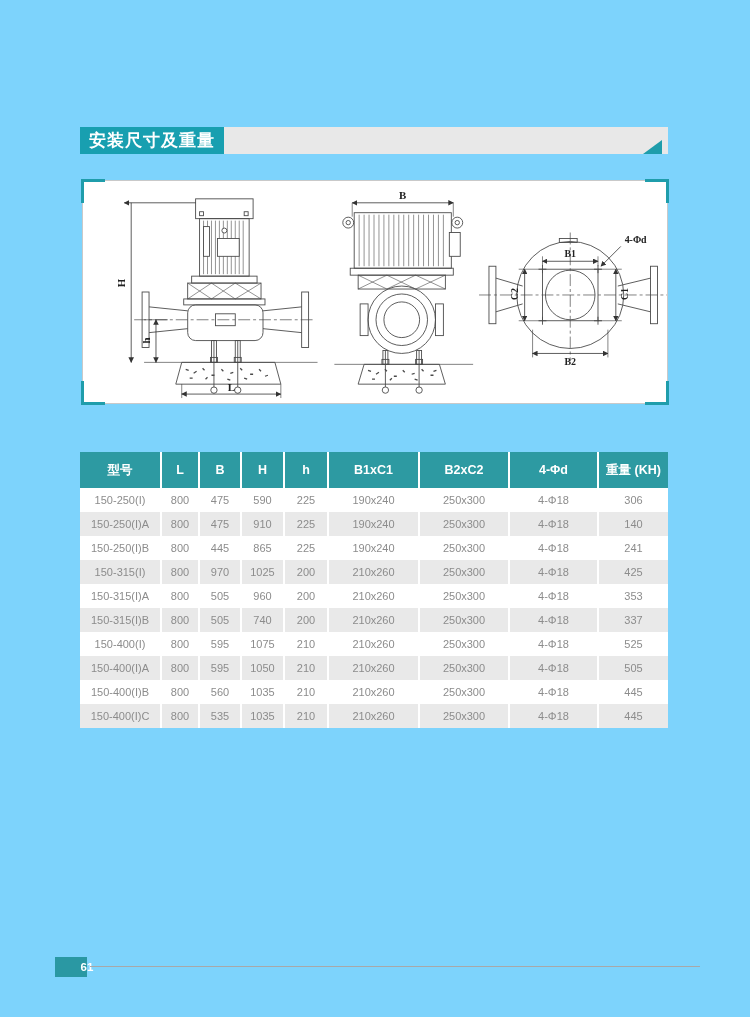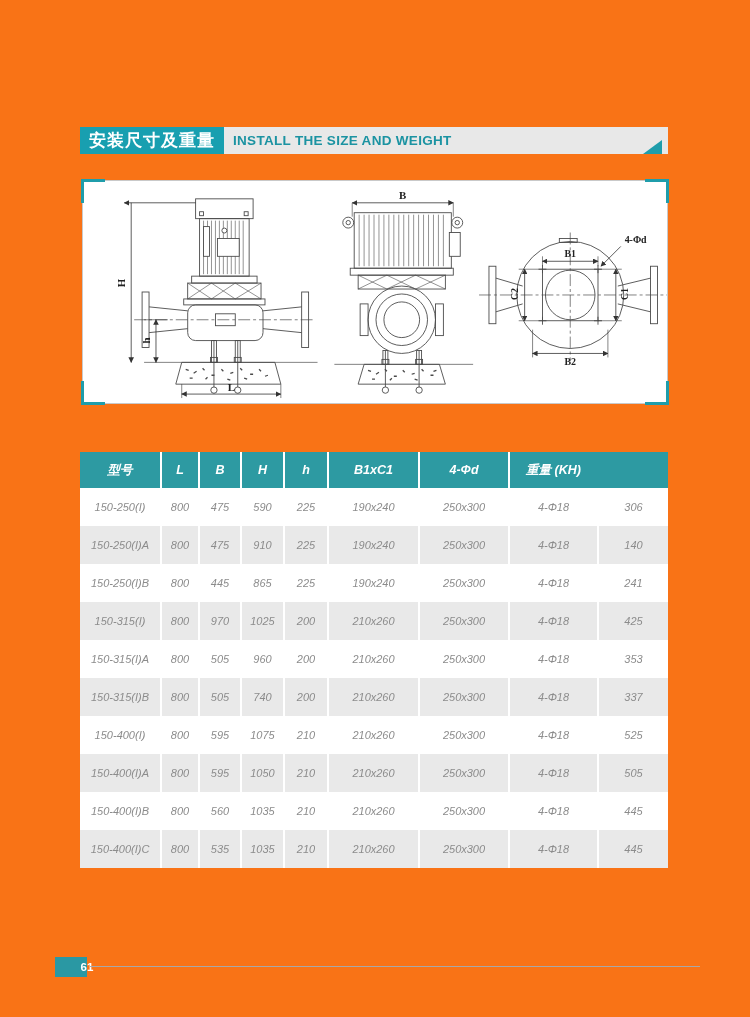--- a/index.html
+++ b/index.html
@@ -1,18 +1,18 @@
 <!DOCTYPE html>
 <html><head>
 <meta charset="utf-8">
 <style>
   * { margin:0; padding:0; box-sizing:border-box; }
   html,body { background:#fff; }
   body { font-family:"Liberation Sans", sans-serif; }
-  .page { position:relative; width:750px; height:1017px; background:#f97316; overflow:hidden; }
+  .page { position:relative; width:750px; height:1017px; background:#7dd3fc; overflow:hidden; }
 
   
   .title-bar { position:absolute; left:80px; top:127px; width:588px; height:27px; display:flex; }
   .title-zh { background:#189fb0; color:#fff; font-size:17px; font-weight:bold; line-height:27px;
               padding:0 9px; letter-spacing:1px; white-space:nowrap; }
   .title-en-bar { flex:1; background:#e8e8e8; position:relative; display:flex; align-items:center; }
   .title-en { color:#1b93a2; font-size:13.5px; font-weight:bold; padding-left:9px; letter-spacing:0.3px; }
   .corner-triangle { position:absolute; right:6px; bottom:0; width:0; height:0;
               border-bottom:14px solid #1f9dab; border-left:19px solid transparent; }
 
@@ -23,45 +23,44 @@
   .bracket.tl { left:-2px; top:-2px;  border-top:3px solid #1f9dab; border-left:3px solid #1f9dab; }
   .bracket.tr { right:-2px; top:-2px; border-top:3px solid #1f9dab; border-right:3px solid #1f9dab; }
   .bracket.bl { left:-2px; bottom:-2px; border-bottom:3px solid #1f9dab; border-left:3px solid #1f9dab; }
   .bracket.br { right:-2px; bottom:-2px; border-bottom:3px solid #1f9dab; border-right:3px solid #1f9dab; }
   svg.diagram { position:absolute; left:0; top:0; width:100%; height:100%; }
   svg.diagram text { font-family:"Liberation Serif", serif; font-weight:bold; font-size:11px; fill:#222; }
   svg.diagram text.small { font-size:10px; }
 
   
   .spec-table { position:absolute; left:80px; top:452px; width:588px; }
-  .t-header, .t-row { display:grid; grid-template-columns:80px 38px 42px 43px 44px 91px 90px 89px 71px;font-style:italic; }
+  .t-header, .t-row { display:grid; grid-template-columns:80px 38px 42px 43px 44px 91px 90px 89px 71px; }
   .t-header { background:#2d9aa2; height:36px; }
   .t-header .t-hcell { color:#fff; font-size:12.5px; font-weight:bold; display:flex;
               align-items:center; justify-content:center; border-left:2px solid #fff; }
   .t-header .t-hcell:first-child { border-left:none; }
-  .t-row { height:38px; background:#fff; }
+  .t-row { height:24px; background:#fff; }
   .t-row.alt { background:#e9e9e9; }
   .t-cell { color:#8c8c8c; font-size:11px; display:flex; align-items:center; justify-content:center;
               border-left:2px solid #fff; white-space:nowrap; }
   .t-cell:first-child { border-left:none; }
 
   
   .page-num { position:absolute; left:55px; top:957px; width:22px; height:20px; background:#2a98a3;
               color:#fff; font-size:11.5px; font-weight:bold; display:flex; align-items:center; justify-content:center;padding-left:32px; }
   .footer-line { position:absolute; left:90px; top:966px; width:610px; height:1px; background:#a8a8a8; }
 </style>
 </head>
 <body>
 
 <div class="page">
 
   <div class="title-bar">
     <div class="title-zh">安装尺寸及重量</div>
     <div class="title-en-bar">
-      <span class="title-en">INSTALL THE SIZE AND WEIGHT</span>
       <span class="corner-triangle"></span>
     </div>
   </div>
 
   <div class="diagram-frame">
     <span class="bracket tl"></span>
     <span class="bracket tr"></span>
     <span class="bracket bl"></span>
     <span class="bracket br"></span>
 
@@ -188,20 +187,21 @@
   </div>
 
   <div class="spec-table">
     <div class="t-header">
       <div class="t-hcell">型号</div>
       <div class="t-hcell">L</div>
       <div class="t-hcell">B</div>
       <div class="t-hcell">H</div>
       <div class="t-hcell">h</div>
       <div class="t-hcell">B1xC1</div>
+      <div class="t-hcell">B2xC2</div>
       <div class="t-hcell">4-Φd</div>
       <div class="t-hcell">重量 (KH)</div>
     </div>
     <div class="t-body">
 
     <div class="t-row">
         <div class="t-cell">150-250(I)</div>
         <div class="t-cell">800</div>
         <div class="t-cell">475</div>
         <div class="t-cell">590</div>

